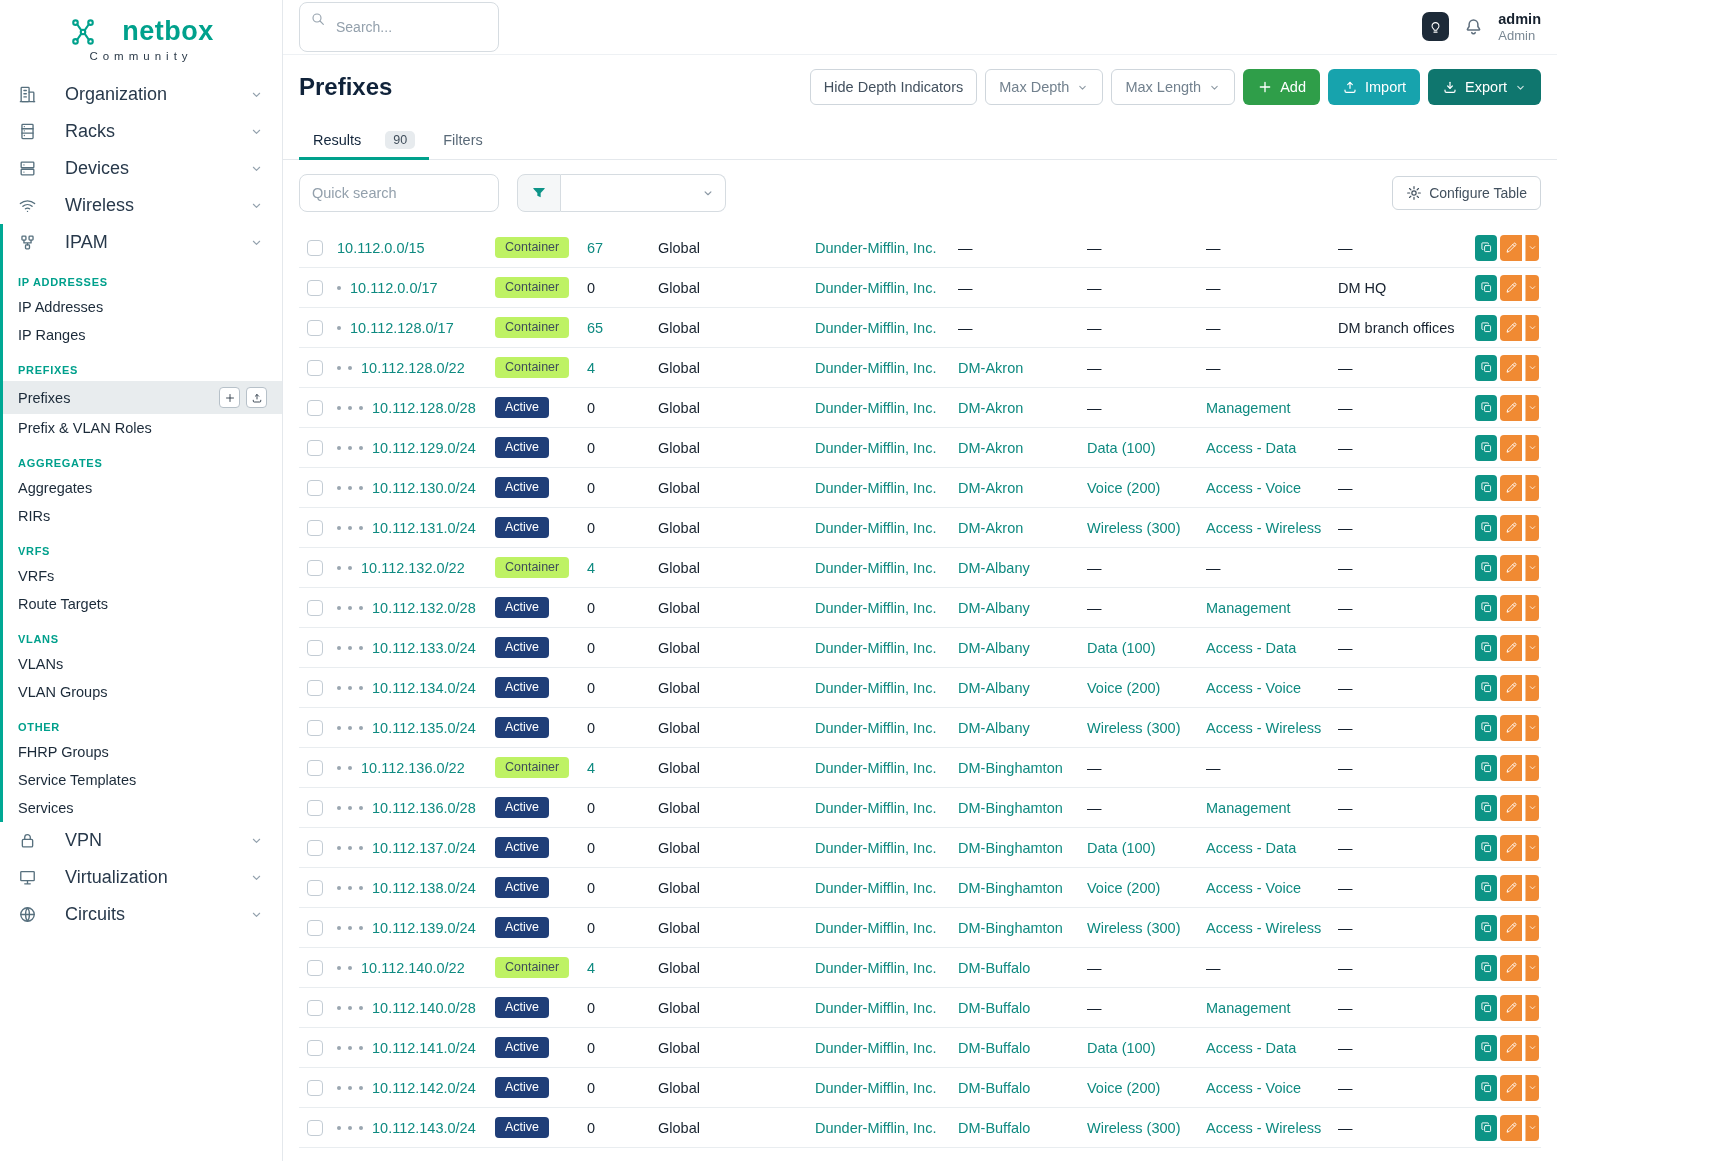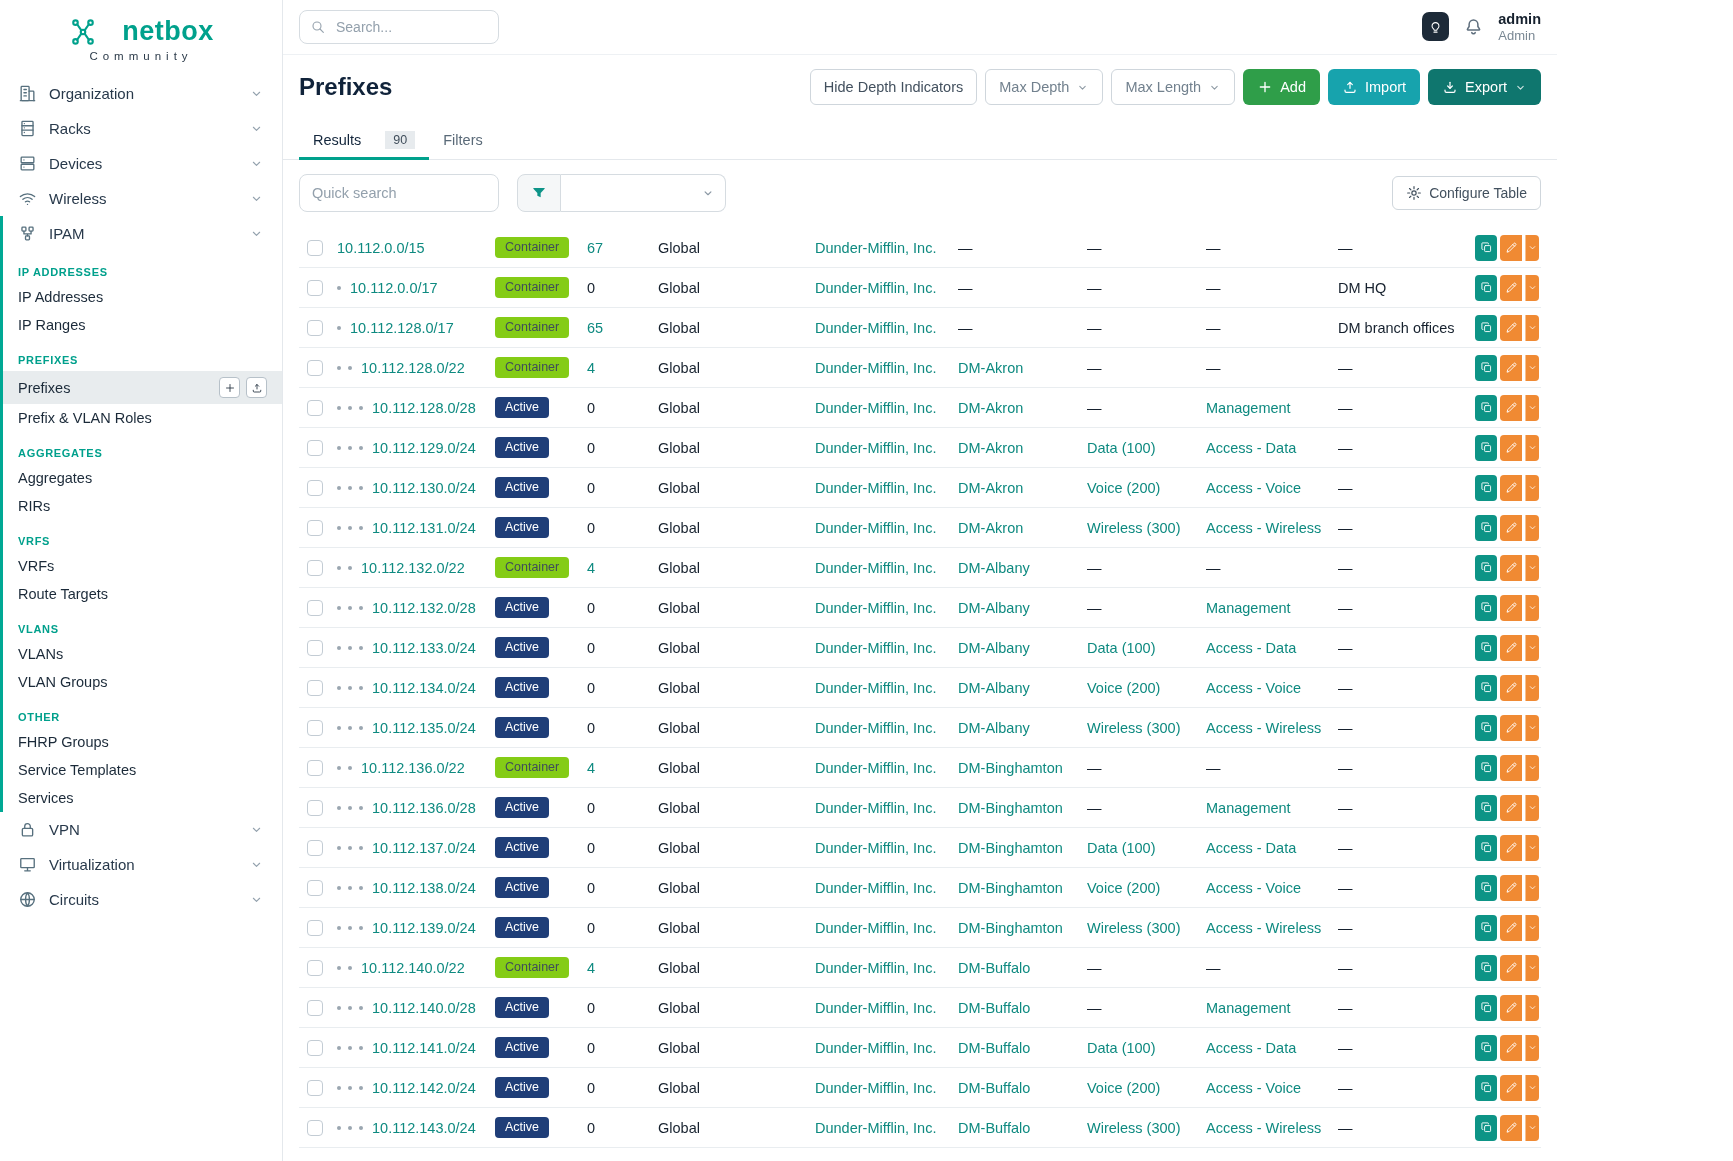--- a/index.html
+++ b/index.html
@@ -8,40 +8,40 @@
   .app{display:flex;width:100%;height:100%}
   .ic{display:block;width:18px;height:18px;flex:none}
 
   
   .sidebar{width:283px;flex:0 0 283px;border-right:1px solid #e4e8ec;padding-top:10px;overflow:hidden;background:#fff}
   .brand{display:flex;flex-direction:column;align-items:center;padding:6px 0 14px;cursor:pointer}
   .brand-row{display:flex;align-items:center;gap:24px}
   .brand-row .ic{width:30px;height:30px;color:#00a18c}
   .brand-name{font-size:27px;font-weight:bold;color:#00a18c;letter-spacing:.5px}
   .brand-sub{font-size:11.5px;letter-spacing:5px;color:#2b3a49;margin-top:3px}
-  .nav-item{display:flex;align-items:center;gap:12px;padding:8px 18px;font-size:15px;color:#28394b;cursor:pointer}
+  .nav-item{display:flex;align-items:center;gap:28px;padding:8px 18px;font-size:18px;color:#28394b;cursor:pointer}
   .nav-item .ic{width:19px;height:19px;color:#57707e}
   .nav-item .chev{margin-left:auto;width:15px;height:15px;color:#93a1ad}
   .ipam-wrap{border-left:3px solid #00a894}
   .ipam-wrap .nav-item{padding-left:15px}
   .section-label{padding:15px 15px 5px;font-size:11px;font-weight:bold;color:#00a08c;letter-spacing:.7px}
   .sub-item{display:flex;align-items:center;padding:6px 15px;font-size:14.5px;color:#1b2a39;cursor:pointer}
   .sub-item.active{background:#e8ecee}
   .sub-actions{margin-left:auto;display:flex;gap:6px}
   .mini-btn{width:21px;height:21px;border:1px solid #b7c1c9;border-radius:4px;background:#fff;
     display:flex;align-items:center;justify-content:center;color:#22303e;cursor:pointer}
   .mini-btn .ic{width:12px;height:12px}
 
   
   .main{flex:1}
   .content{width:1274px}
   .topbar{display:flex;align-items:center;height:55px;padding:0 16px;border-bottom:1px solid #eef1f4}
   .search-wrap{position:relative}
   .search-ic{position:absolute;left:11px;top:9px;width:16px;height:16px;color:#98a4af}
-  .search-input{width:200px;height:34px;border:1px solid #d6dce1;border-radius:8px;padding:0 10px 0 36px;
+  .search-input{width:200px;height:50px;border:1px solid #d6dce1;border-radius:8px;padding:0 10px 0 36px;
     font-size:14px;color:#2b3a49;outline:none;font-family:inherit}
   .search-input::placeholder{color:#93a0ac}
   .top-right{margin-left:auto;display:flex;align-items:center;gap:14px}
   .mode-btn{width:27px;height:29px;border:none;border-radius:7px;background:#1d2a38;color:#fff;
     display:flex;align-items:center;justify-content:center;cursor:pointer}
   .mode-btn .ic{width:15px;height:15px}
   .bell-btn{border:none;background:none;color:#5d6d7c;cursor:pointer;padding:0}
   .bell-btn .ic{width:21px;height:21px}
   .userbox{line-height:1.2;cursor:pointer}
   .user-name{font-weight:bold;font-size:14.5px;color:#16212e}
@@ -58,21 +58,21 @@
   .btn-ghost{border-color:#cfd6dc;color:#72818e}
   .btn-add{background:#2f9e49;color:#fff}
   .btn-import{background:#17a3ad;color:#fff}
   .btn-export{background:#0f766e;color:#fff}
 
   .tabs{display:flex;padding:0 16px;border-bottom:1px solid #e4e8ec;margin-top:10px}
   .tab{display:flex;align-items:center;gap:24px;padding:10px 14px;font-size:14.5px;color:#5a6a78;
     cursor:pointer;position:relative}
   .tab.active{color:#13263c}
   .tab.active::after{content:'';position:absolute;left:0;right:0;bottom:-1px;height:3px;background:#00a18c}
-  .tab-badge{background:#e7ebee;color:#404e5b;font-size:12.5px;padding:2px 8px;border-radius:0}
+  .tab-badge{background:#e7ebee;color:#404e5b;font-size:12.5px;padding:2px 8px;border-radius:5px}
 
   .controls{display:flex;align-items:center;padding:14px 16px;gap:18px}
   .qsearch{width:200px;height:38px;border:1px solid #d6dce1;border-radius:8px;padding:0 12px;
     font-size:14.5px;outline:none;font-family:inherit;color:#2b3a49}
   .qsearch::placeholder{color:#93a0ac}
   .filter-group{display:flex}
   .filter-btn{width:44px;height:38px;border:1px solid #d6dce1;border-radius:8px 0 0 8px;background:#f5f7f8;
     display:flex;align-items:center;justify-content:center;color:#0d9488;cursor:pointer}
   .filter-btn .ic{width:16px;height:16px}
   .filter-select{width:165px;height:38px;border:1px solid #d6dce1;border-left:none;border-radius:0 8px 8px 0;
@@ -89,21 +89,21 @@
   .td-check,.th.td-check{padding-left:8px}
   .trow{height:40px;border-bottom:1px solid #e9edf0;font-size:14.5px;color:#16212e}
   input[type=checkbox]{appearance:none;-webkit-appearance:none;width:16px;height:16px;border:1px solid #c3ccd4;
     border-radius:4px;background:#fff;cursor:pointer;display:block}
   .lnk{color:#0e8a80;text-decoration:none;cursor:pointer}
   .td-prefix{display:flex;align-items:center}
   .depth-dots{display:inline-flex;gap:7px;margin-right:9px}
   .depth-dots i{width:4px;height:4px;border-radius:50%;background:#9aa6b0;display:block}
   .badge{display:inline-block;font-size:12.5px;padding:3px 10px;border-radius:4px;line-height:1.25}
   .b-active{background:#1f3e78;color:#fff}
-  .b-container{background:#84cc16;color:#3f4d5a}
+  .b-container{background:#bef264;color:#3f4d5a}
   .td-actions{display:flex;justify-content:flex-end;gap:3px;padding-right:2px}
   .act{height:26px;display:flex;align-items:center;justify-content:center;border:none;cursor:pointer;color:#fff;padding:0}
   .act .ic{width:13px;height:13px}
   .act-copy{width:28px;background:#0d9486;border-radius:4px}
   .act-edit{width:28px;background:#f08a33;border-radius:4px 0 0 4px}
   .act-caret{width:17px;background:#f08a33;border-radius:0 4px 4px 0;border-left:1px solid rgba(255,255,255,.45)}
   .act-caret .ic{width:11px;height:11px}
 </style>
 </head>
 <body>

